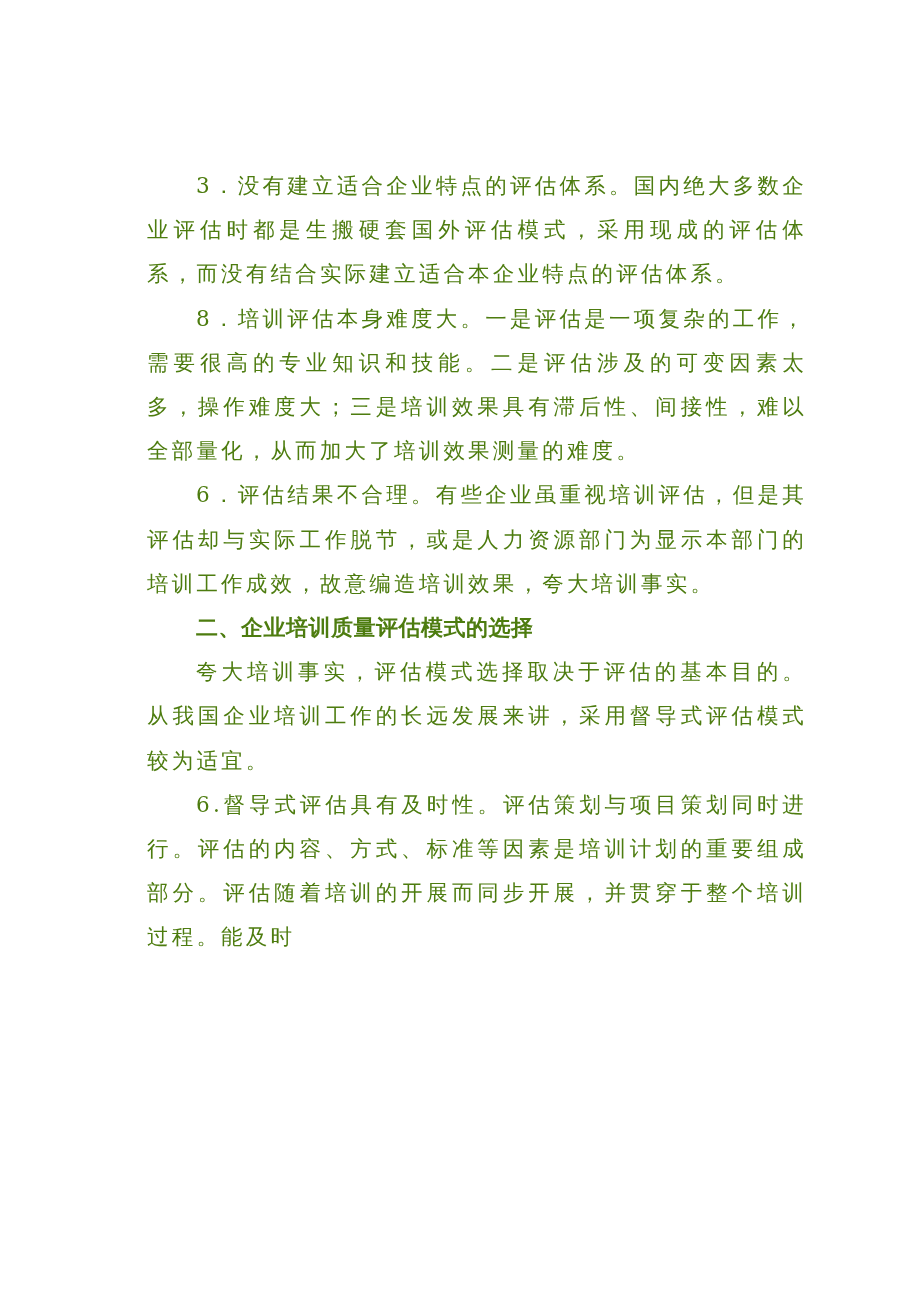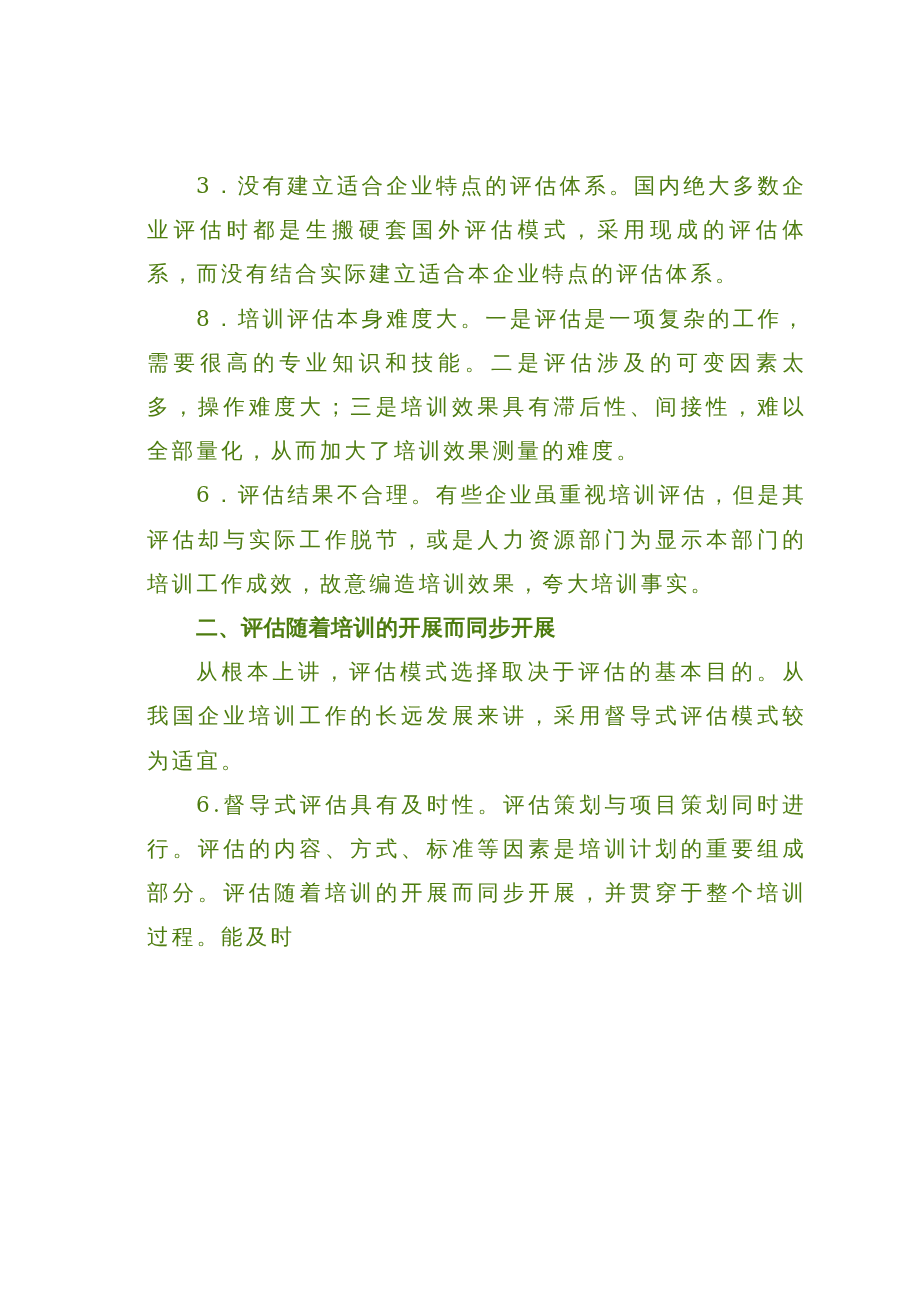--- a/index.html
+++ b/index.html
@@ -27,16 +27,16 @@
       font-size: 22px;
     }
   </style>
 </head>
 <body>
 
 <div class="page">
   <p class="para">3．没有建立适合企业特点的评估体系。国内绝大多数企业评估时都是生搬硬套国外评估模式，采用现成的评估体系，而没有结合实际建立适合本企业特点的评估体系。</p>
   <p class="para">8．培训评估本身难度大。一是评估是一项复杂的工作，需要很高的专业知识和技能。二是评估涉及的可变因素太多，操作难度大；三是培训效果具有滞后性、间接性，难以全部量化，从而加大了培训效果测量的难度。</p>
   <p class="para">6．评估结果不合理。有些企业虽重视培训评估，但是其评估却与实际工作脱节，或是人力资源部门为显示本部门的培训工作成效，故意编造培训效果，夸大培训事实。</p>
-  <p class="heading">二、评估随着培训的开展而同步开展</p>
-  <p class="para">从根本上讲，评估模式选择取决于评估的基本目的。从我国企业培训工作的长远发展来讲，采用督导式评估模式较为适宜。</p>
+  <p class="heading">二、企业培训质量评估模式的选择</p>
+  <p class="para">夸大培训事实，评估模式选择取决于评估的基本目的。从我国企业培训工作的长远发展来讲，采用督导式评估模式较为适宜。</p>
   <p class="para">6.督导式评估具有及时性。评估策划与项目策划同时进行。评估的内容、方式、标准等因素是培训计划的重要组成部分。评估随着培训的开展而同步开展，并贯穿于整个培训过程。能及时</p>
 </div>
 
 </body></html>

